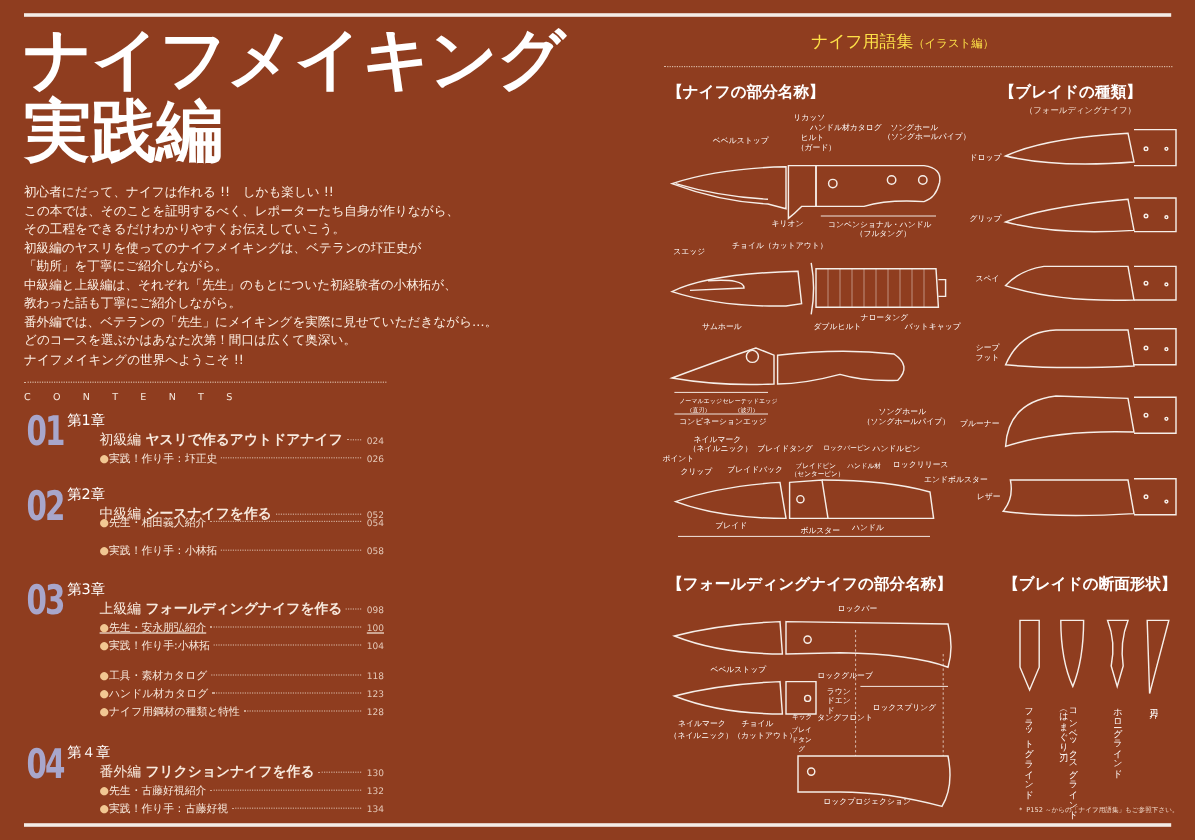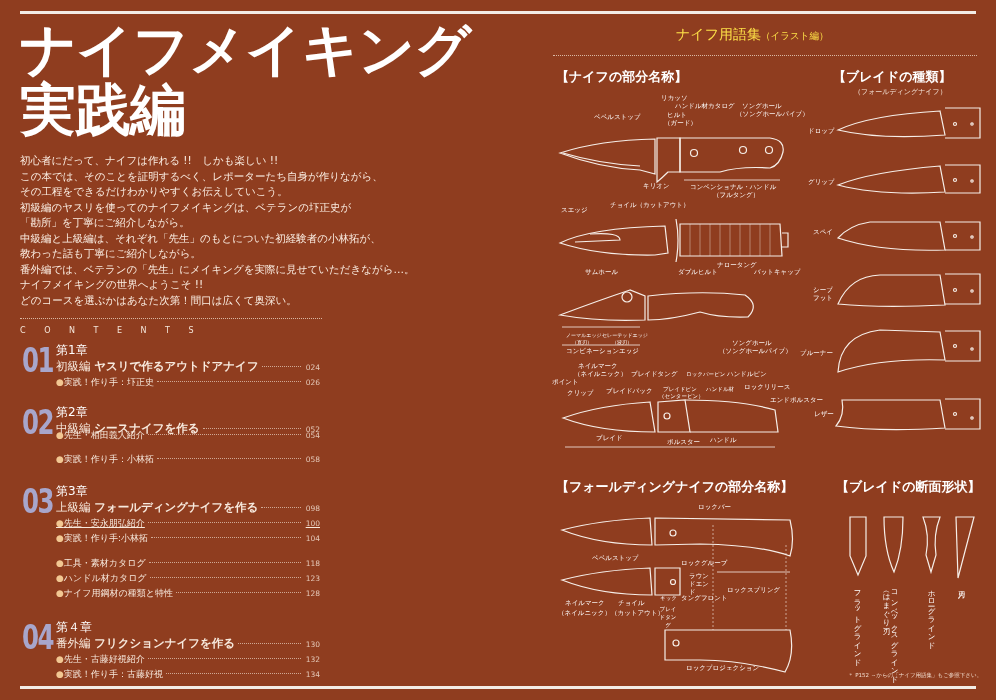--- a/index.html
+++ b/index.html
@@ -12,21 +12,21 @@
   .intro{position:absolute;left:20px;top:153px;width:320px;font-size:10.5px;line-height:15.5px;color:#fbeee3;}
   .intro div{white-space:nowrap;}
   .dotline{border-top:1px dotted #d9b8a4;}
   .toc-sep{position:absolute;left:20px;top:318px;width:302px;}
   .contents-lbl{position:absolute;left:20px;top:326px;font-size:8px;letter-spacing:8px;color:#f4e6da;}
   .chap{position:absolute;left:22px;width:300px;}
   .chap .num{position:absolute;left:0;top:0;font-family:"DejaVu Sans Condensed","DejaVu Sans",sans-serif;font-weight:bold;font-size:34px;line-height:34px;color:#a8a6cb;letter-spacing:-2px;transform:scaleX(.8);transform-origin:left;}
   .chap .ttl{position:absolute;left:34px;top:0;font-size:12px;line-height:15px;color:#fff;}
   .row{position:absolute;left:34px;width:264px;display:flex;align-items:baseline;font-size:9px;color:#f7e9dd;}
   .row.main{font-size:11.5px;}
-  .row .lbl{white-space:nowrap;}
+  .row .lbl{white-space:nowrap;margin-left:27px;}
   .row .lbl b{font-weight:bold;}
   .row .fill{flex:1;border-bottom:1px dotted #cfa894;margin:0 3px;transform:translateY(-3px);}
   .row .pg{font-size:7.5px;color:#e4c8b8;width:16px;text-align:right;}
   .bullet{color:#f2c792;}
   .right-title{position:absolute;left:676px;top:26px;font-size:14px;color:#fde047;}
   .right-title small{font-size:9.5px;}
   .right-sep{position:absolute;left:553px;top:55px;width:424px;}
   .section-hd{position:absolute;font-size:13px;font-weight:bold;color:#fff;white-space:nowrap;}
   .sub-hd{position:absolute;font-size:7px;color:#f4e4d8;}
   .lab{position:absolute;font-size:6.5px;line-height:8px;color:#fff;white-space:nowrap;text-align:center;}
@@ -48,22 +48,22 @@
 
 <div class="intro">
   <div>初心者にだって、ナイフは作れる !!　しかも楽しい !!</div>
   <div>この本では、そのことを証明するべく、レポーターたち自身が作りながら、</div>
   <div>その工程をできるだけわかりやすくお伝えしていこう。</div>
   <div>初級編のヤスリを使ってのナイフメイキングは、ベテランの圷正史が</div>
   <div>「勘所」を丁寧にご紹介しながら。</div>
   <div>中級編と上級編は、それぞれ「先生」のもとについた初経験者の小林拓が、</div>
   <div>教わった話も丁寧にご紹介しながら。</div>
   <div>番外編では、ベテランの「先生」にメイキングを実際に見せていただきながら…。</div>
+  <div>どのコースを選ぶかはあなた次第！間口は広くて奥深い。</div>
   <div>ナイフメイキングの世界へようこそ !!</div>
-  <div>どのコースを選ぶかはあなた次第！間口は広くて奥深い。</div>
 </div>
 
 <div class="toc-sep dotline"></div>
 <div class="contents-lbl">C O N T E N T S</div>
 
 <div class="chap" style="top:343px;">
   <div class="num">01</div>
   <div class="ttl">第1章</div>
   <div class="row main" style="top:16px;">
     <span class="lbl"><span>初級編</span> <b>ヤスリで作るアウトドアナイフ</b></span>

